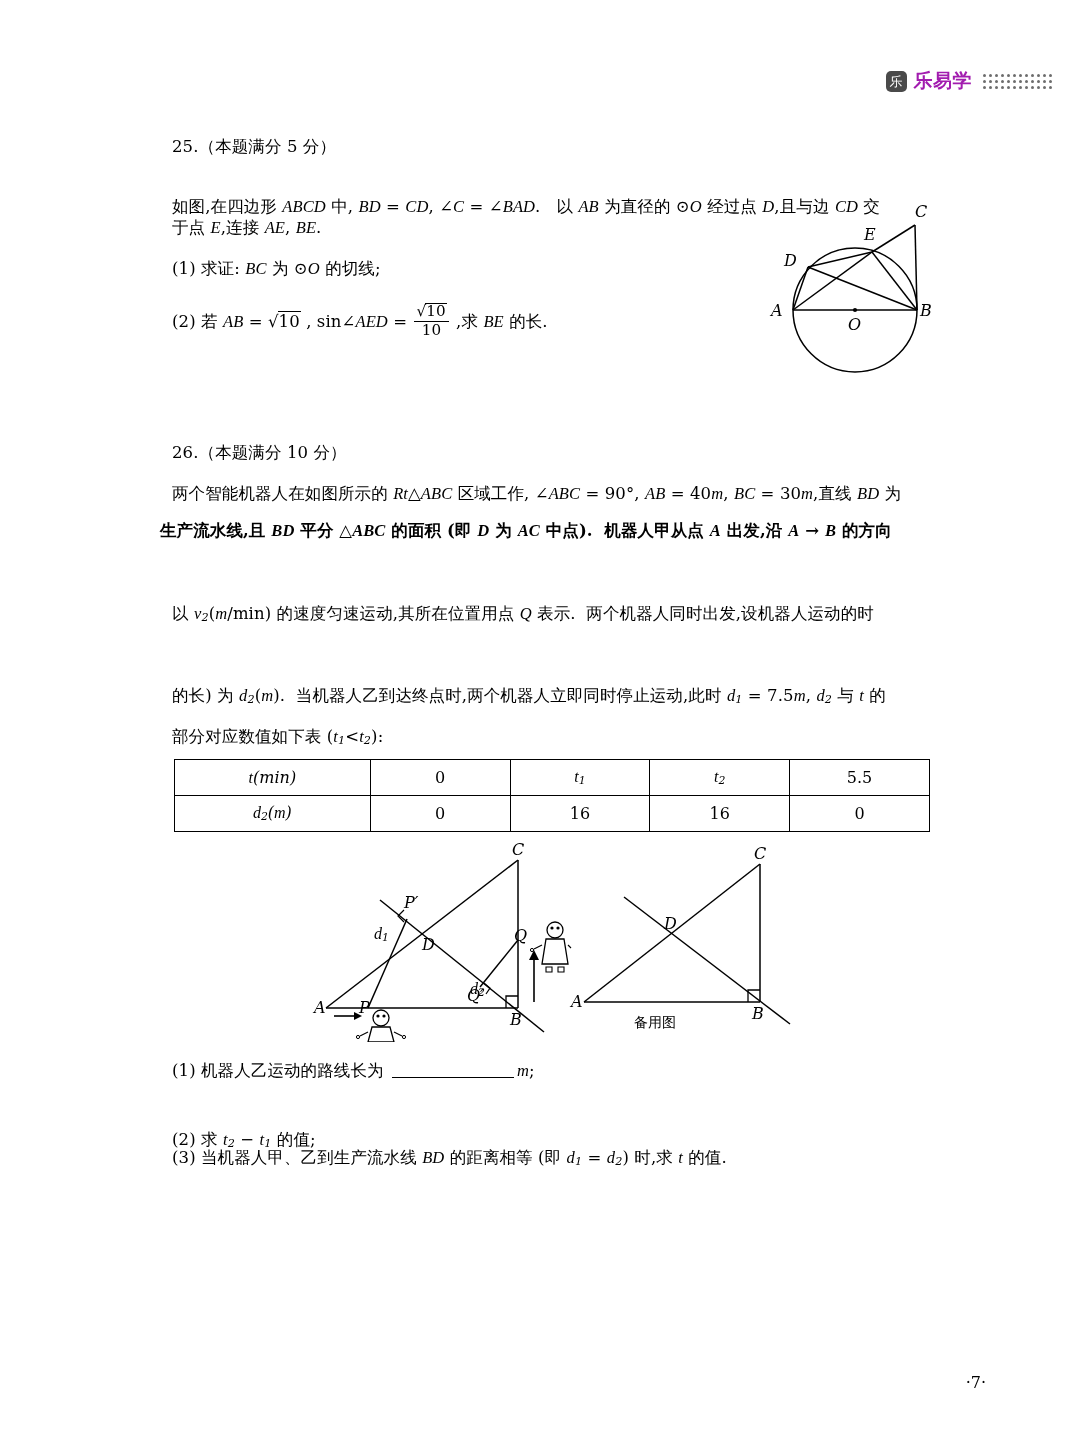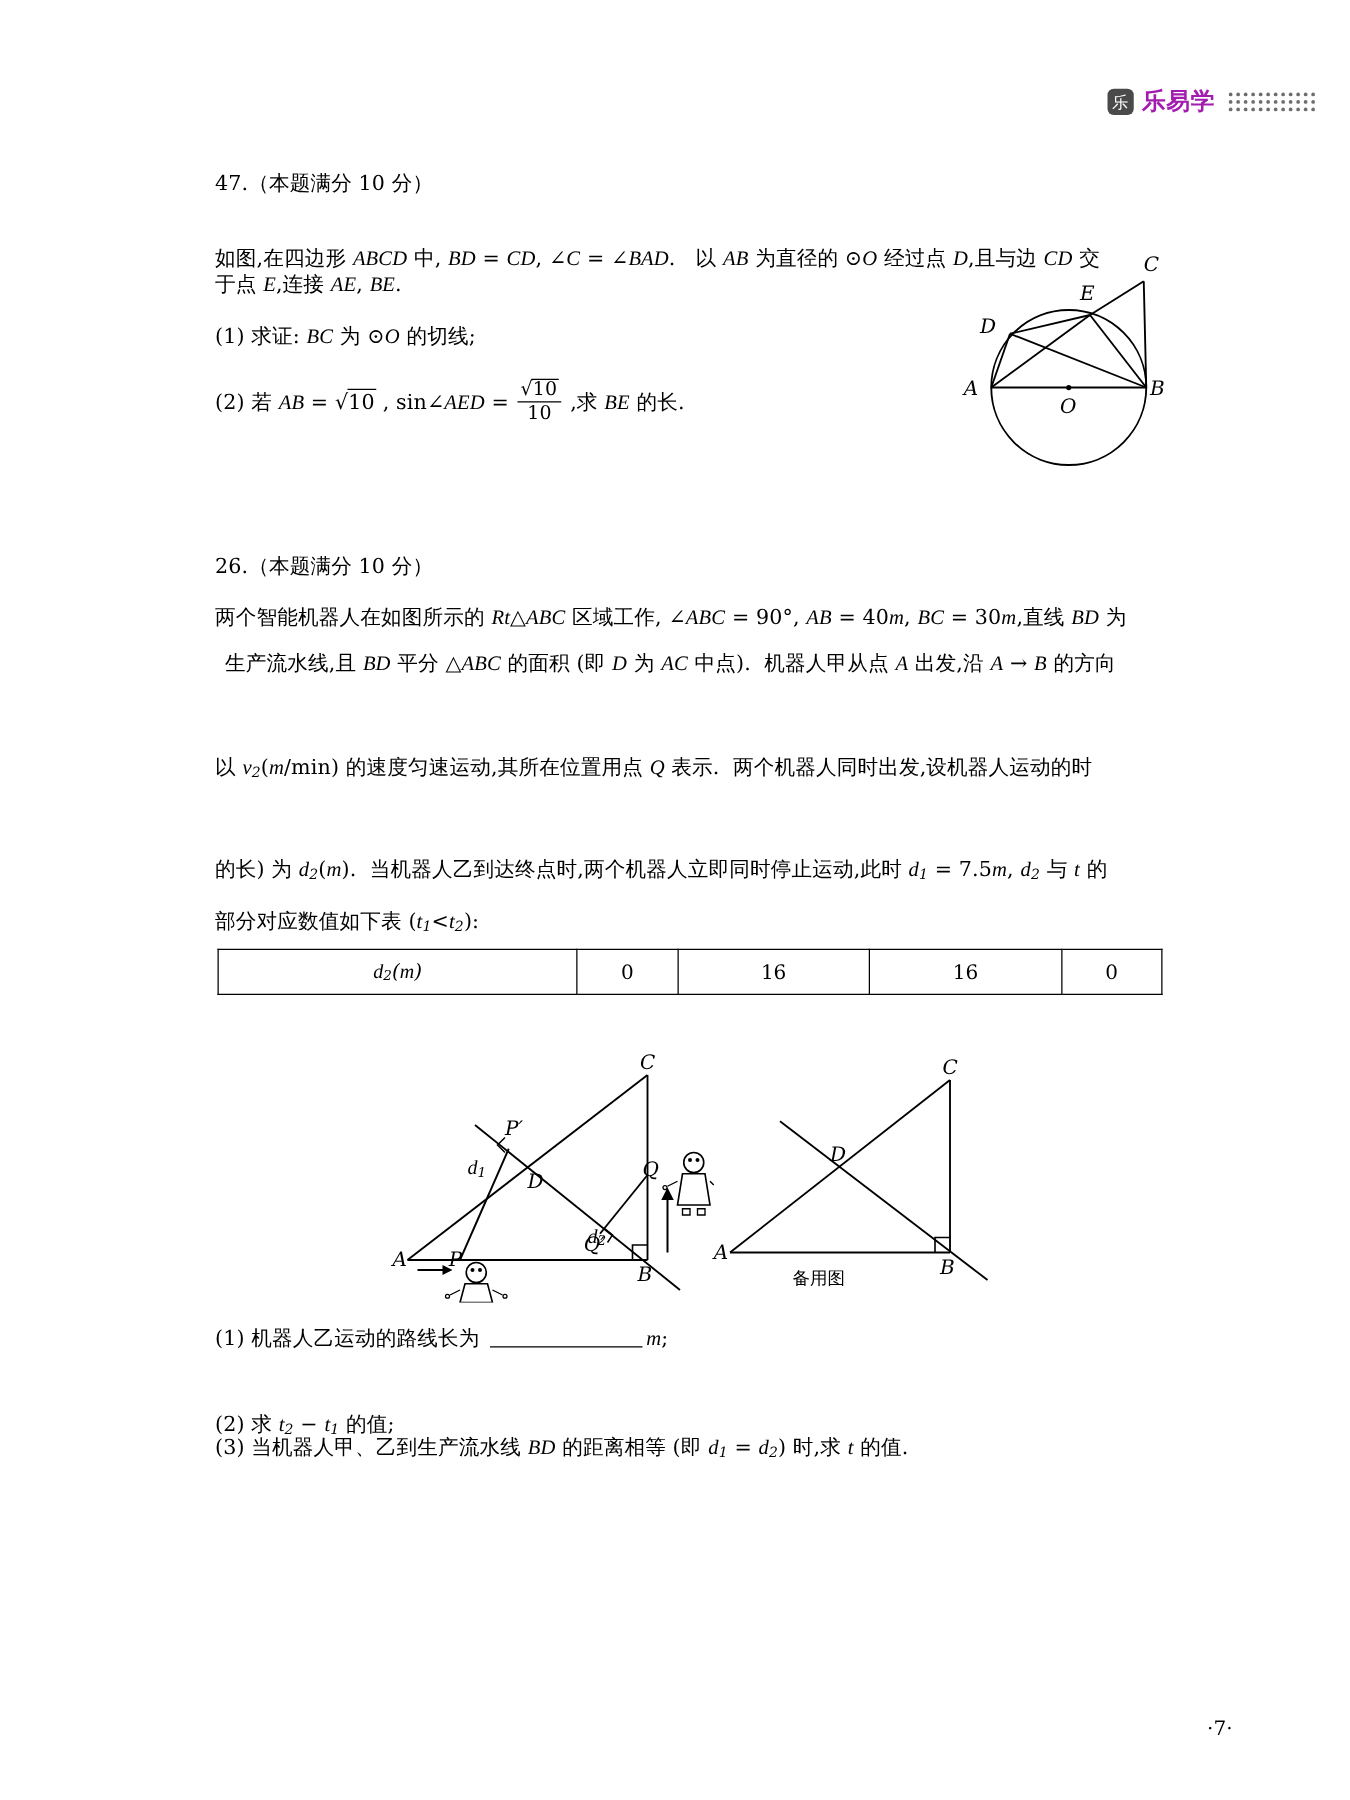--- a/index.html
+++ b/index.html
@@ -153,21 +153,21 @@
           <span class="dot"></span>
           <span class="dot"></span>
           <span class="dot"></span>
           <span class="dot"></span>
         <span class="dot"></span>
           <span class="dot"></span>
       </div>
     </div>
   </div>
 
-  <div class="ctext" style="left:172px; top:137px;">47.（本题满分 10 分）</div>
+  <div class="ctext" style="left:172px; top:137px;">25.（本题满分 5 分）</div>
 
   <div class="ctext" style="left:172px; top:177px;margin-top:20px;">
     如图<span>,</span>在四边形 <i class="mi">ABCD</i> 中<span>,</span> <i class="mi">BD</i> = <i class="mi">CD</i><span>,</span> ∠<i class="mi">C</i> = ∠<i class="mi">BAD</i>.&nbsp;&nbsp; 以 <i class="mi">AB</i> 为直径的 ⊙<i class="mi">O</i> 经过点 <i class="mi">D</i><span>,</span>且与边 <i class="mi">CD</i> 交
   </div>
 
   <div class="ctext" style="left:172px; top:218px;">
     于点 <i class="mi">E</i><span>,</span>连接 <i class="mi">AE</i><span>,</span> <i class="mi">BE</i>.
   </div>
 
   <div class="ctext" style="left:172px; top:259px;">
@@ -205,40 +205,49 @@
     <div class="figlabel" style="left:104px; top:20px;">E</div>
     <div class="figlabel" style="left:88px; top:110px;">O</div>
   </div>
 
   <div class="ctext" style="left:172px; top:443px;">26.（本题满分 10 分）</div>
 
   <div class="ctext" style="left:172px; top:484px;">
     两个智能机器人在如图所示的 <i class="mi">Rt</i>△<i class="mi">ABC</i> 区域工作<span>,</span> ∠<i class="mi">ABC</i> = 90°<span>,</span> <i class="mi">AB</i> = 40<i class="mi">m</i><span>,</span> <i class="mi">BC</i> = 30<i class="mi">m</i><span>,</span>直线 <i class="mi">BD</i> 为
   </div>
 
-  <div class="ctext" style="left:180px; top:521px;">
+  <div class="ctext" style="left:160px; top:521px;font-weight:bold;">
     生产流水线<span>,</span>且 <i class="mi">BD</i> 平分 △<i class="mi">ABC</i> 的面积 (即 <i class="mi">D</i> 为 <i class="mi">AC</i> 中点).&nbsp; 机器人甲从点 <i class="mi">A</i> 出发<span>,</span>沿 <i class="mi">A</i> → <i class="mi">B</i> 的方向
   </div>
 
 
   <div class="ctext" style="left:172px; top:604px;">
     以 <i class="mi">v</i><sub>2</sub>(<i class="mi">m</i>/min) 的速度匀速运动<span>,</span>其所在位置用点 <i class="mi">Q</i> 表示.&nbsp; 两个机器人同时出发<span>,</span>设机器人运动的时
   </div>
 
 
   <div class="ctext" style="left:172px; top:686px;">
     的长) 为 <i class="mi">d</i><sub>2</sub>(<i class="mi">m</i>).&nbsp; 当机器人乙到达终点时<span>,</span>两个机器人立即同时停止运动<span>,</span>此时 <i class="mi">d</i><sub>1</sub> = 7.5<i class="mi">m</i><span>,</span> <i class="mi">d</i><sub>2</sub> 与 <i class="mi">t</i> 的
   </div>
 
   <div class="ctext" style="left:172px; top:727px;">
     部分对应数值如下表 (<i class="mi">t</i><sub>1</sub>&lt;<i class="mi">t</i><sub>2</sub>)<span>:</span>
   </div>
 
   <table class="dtable" style="left:174px; top:759px; width:756px;">
     <tbody>
+      <tr>
+        <td style="width:196px;">
+          <i class="mi">t</i>(min)
+        </td>
+        <td style="width:140px;" class="num">0</td>
+        <td style="width:140px;"><i class="mi">t</i><sub>1</sub></td>
+        <td style="width:140px;"><i class="mi">t</i><sub>2</sub></td>
+        <td style="width:140px;" class="num">5.5</td>
+      </tr>
       <tr>
         <td><i class="mi">d</i><sub>2</sub>(<i class="mi">m</i>)</td>
         <td class="num">0</td>
         <td class="num">16</td>
         <td class="num">16</td>
         <td class="num">0</td>
       </tr>
     </tbody>
   </table>
 

